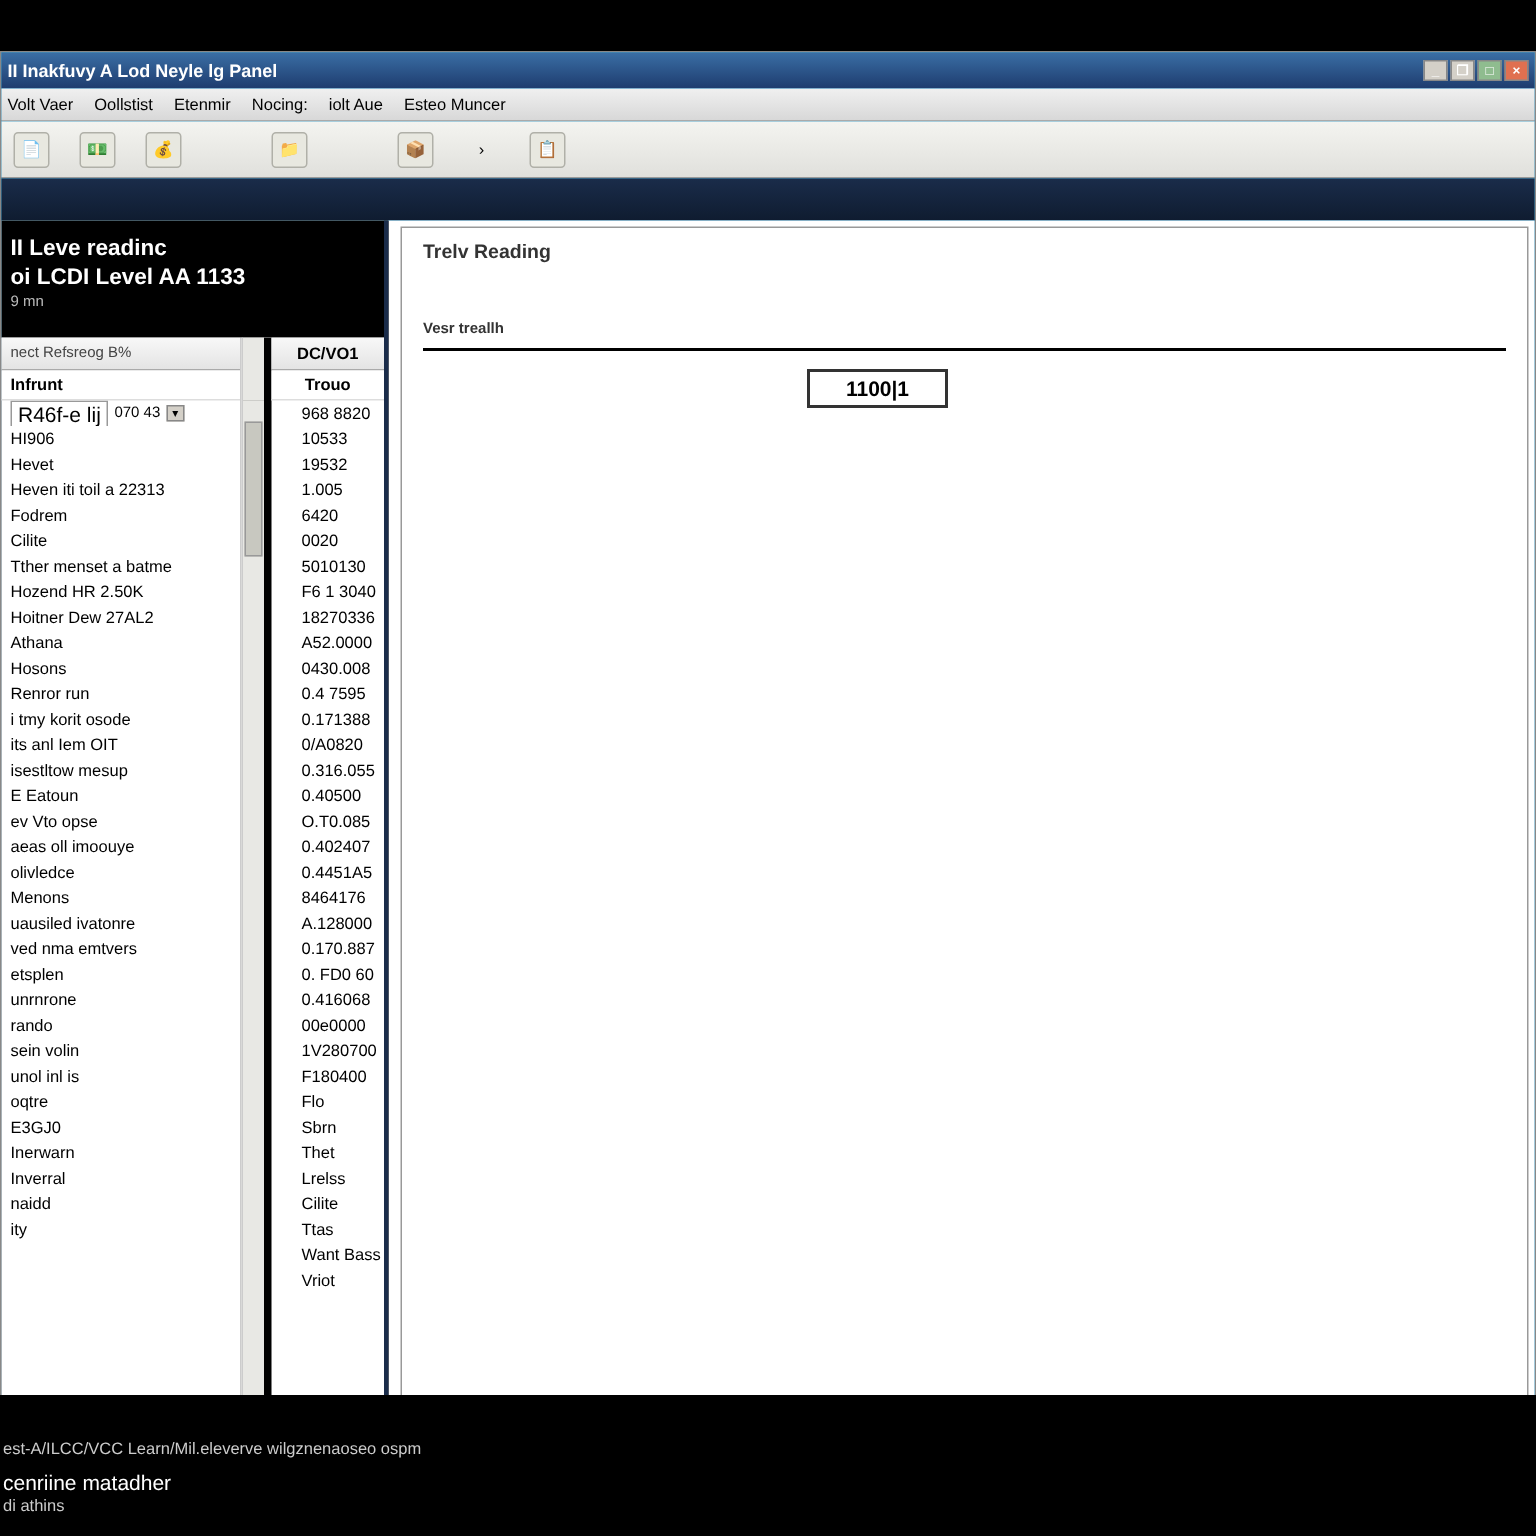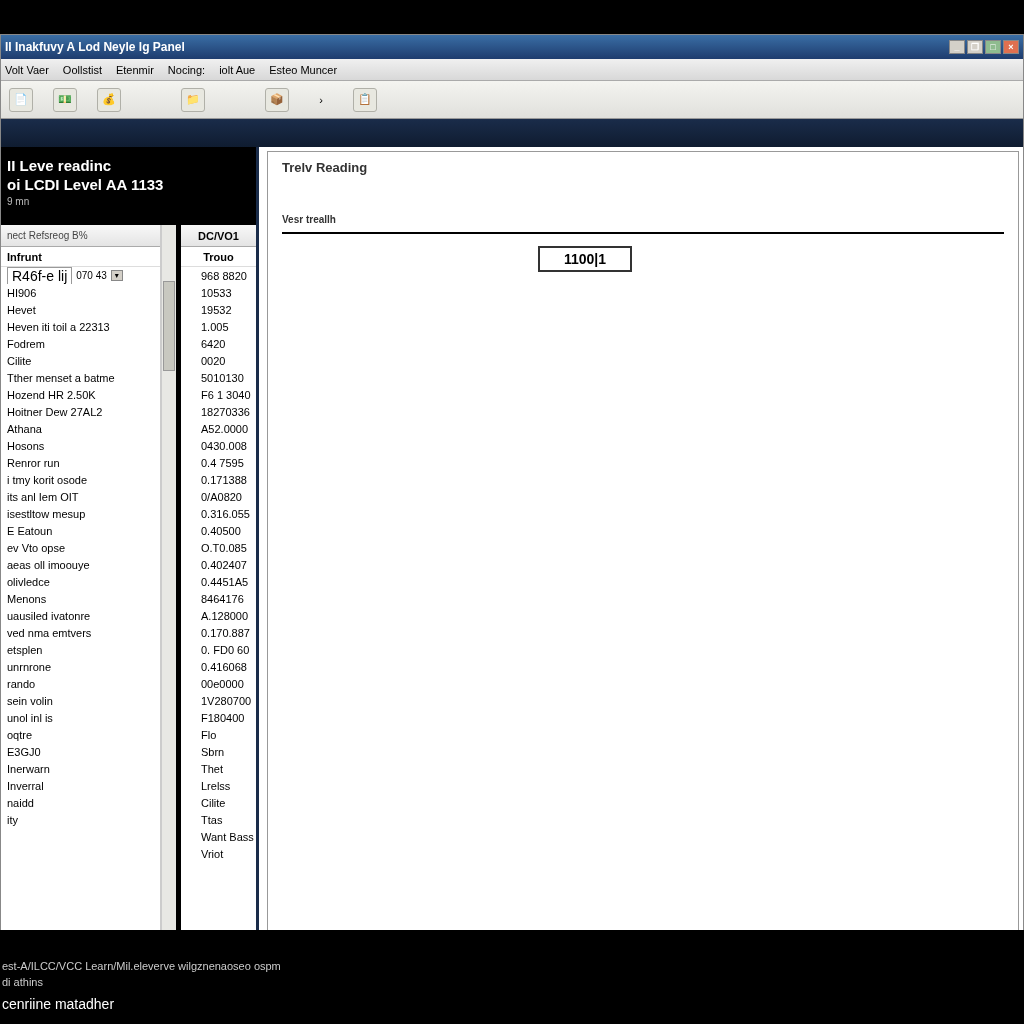--- a/index.html
+++ b/index.html
@@ -208,15 +208,15 @@
         <span>1100|1</span>
       </div>
     </div>
   </div>
 
   <div class="statusbar"></div>
 </div>
 
 <div class="bottom-strip">
   <div class="bl">est-A/ILCC/VCC Learn/Mil.eleverve wilgznenaoseo ospm</div>
+  <div class="bl" style="font-size:14px;color:#fff;margin-top:6px">cenriine matadher</div>
   <div class="bl">di athins</div>
-  <div class="bl" style="font-size:14px;color:#fff;margin-top:6px">cenriine matadher</div>
 </div>
 
 </body></html>

